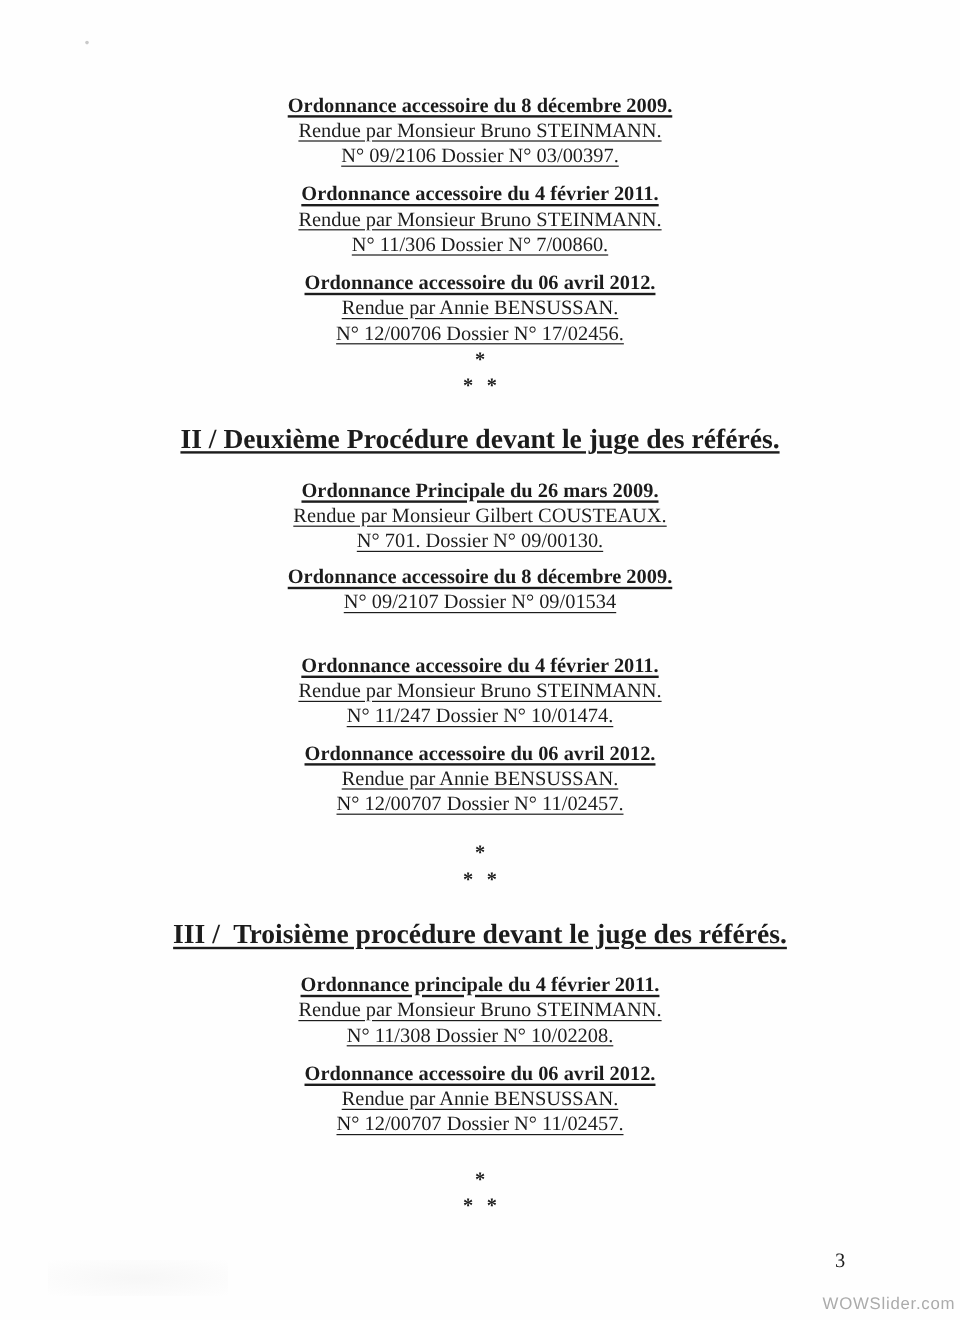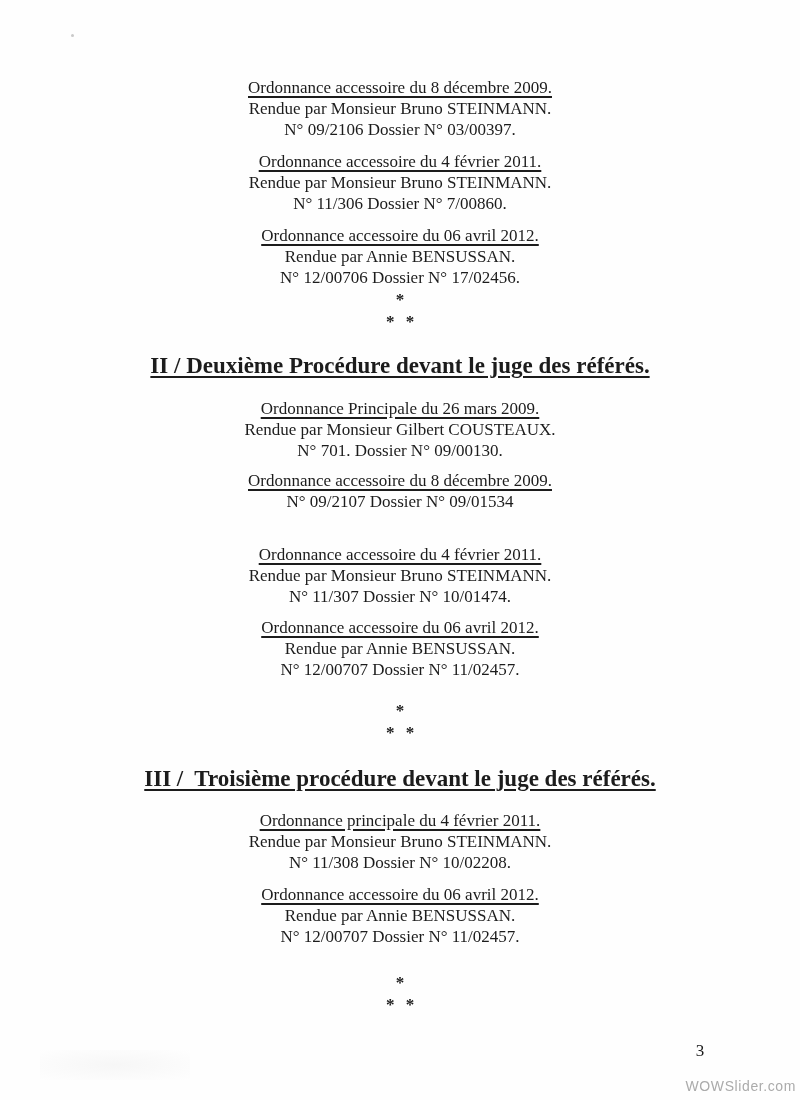--- a/index.html
+++ b/index.html
@@ -20,26 +20,27 @@
     position: absolute;
     left: 0;
     width: 100%;
     text-align: center;
   }
   .block {
     line-height: 21px;
     font-size: 17px;
   }
   .b-title {
-    font-weight: 400;
+    font-weight: 700;
     text-decoration: underline;
     text-decoration-thickness: 1.8px;
     text-underline-offset: 3px;
   }
   .b-line {
+    text-decoration: underline;
     text-decoration-thickness: 1.1px;
     text-underline-offset: 3px;
   }
   .heading {
     font-size: 23px;
     font-weight: 700;
     text-decoration: underline;
     text-decoration-thickness: 1.8px;
     text-underline-offset: 3px;
     white-space: pre;
@@ -127,21 +128,21 @@
   </div>
 
   <div class="abs block" style="top:470px">
     <div class="b-title">Ordonnance accessoire du 8 décembre 2009.</div>
     <div class="b-line">N° 09/2107 Dossier N° 09/01534</div>
   </div>
 
   <div class="abs block" style="top:544px">
     <div class="b-title">Ordonnance accessoire du 4 février 2011.</div>
     <div class="b-line">Rendue par Monsieur Bruno STEINMANN.</div>
-    <div class="b-line">N° 11/307 Dossier N° 10/01474.</div>
+    <div class="b-line">N° 11/247 Dossier N° 10/01474.</div>
   </div>
 
   <div class="abs block" style="top:617px">
     <div class="b-title">Ordonnance accessoire du 06 avril 2012.</div>
     <div class="b-line">Rendue par Annie BENSUSSAN.</div>
     <div class="b-line">N° 12/00707 Dossier N° 11/02457.</div>
   </div>
 
   <div class="abs sep" style="top:700px">
     <div>*</div>

